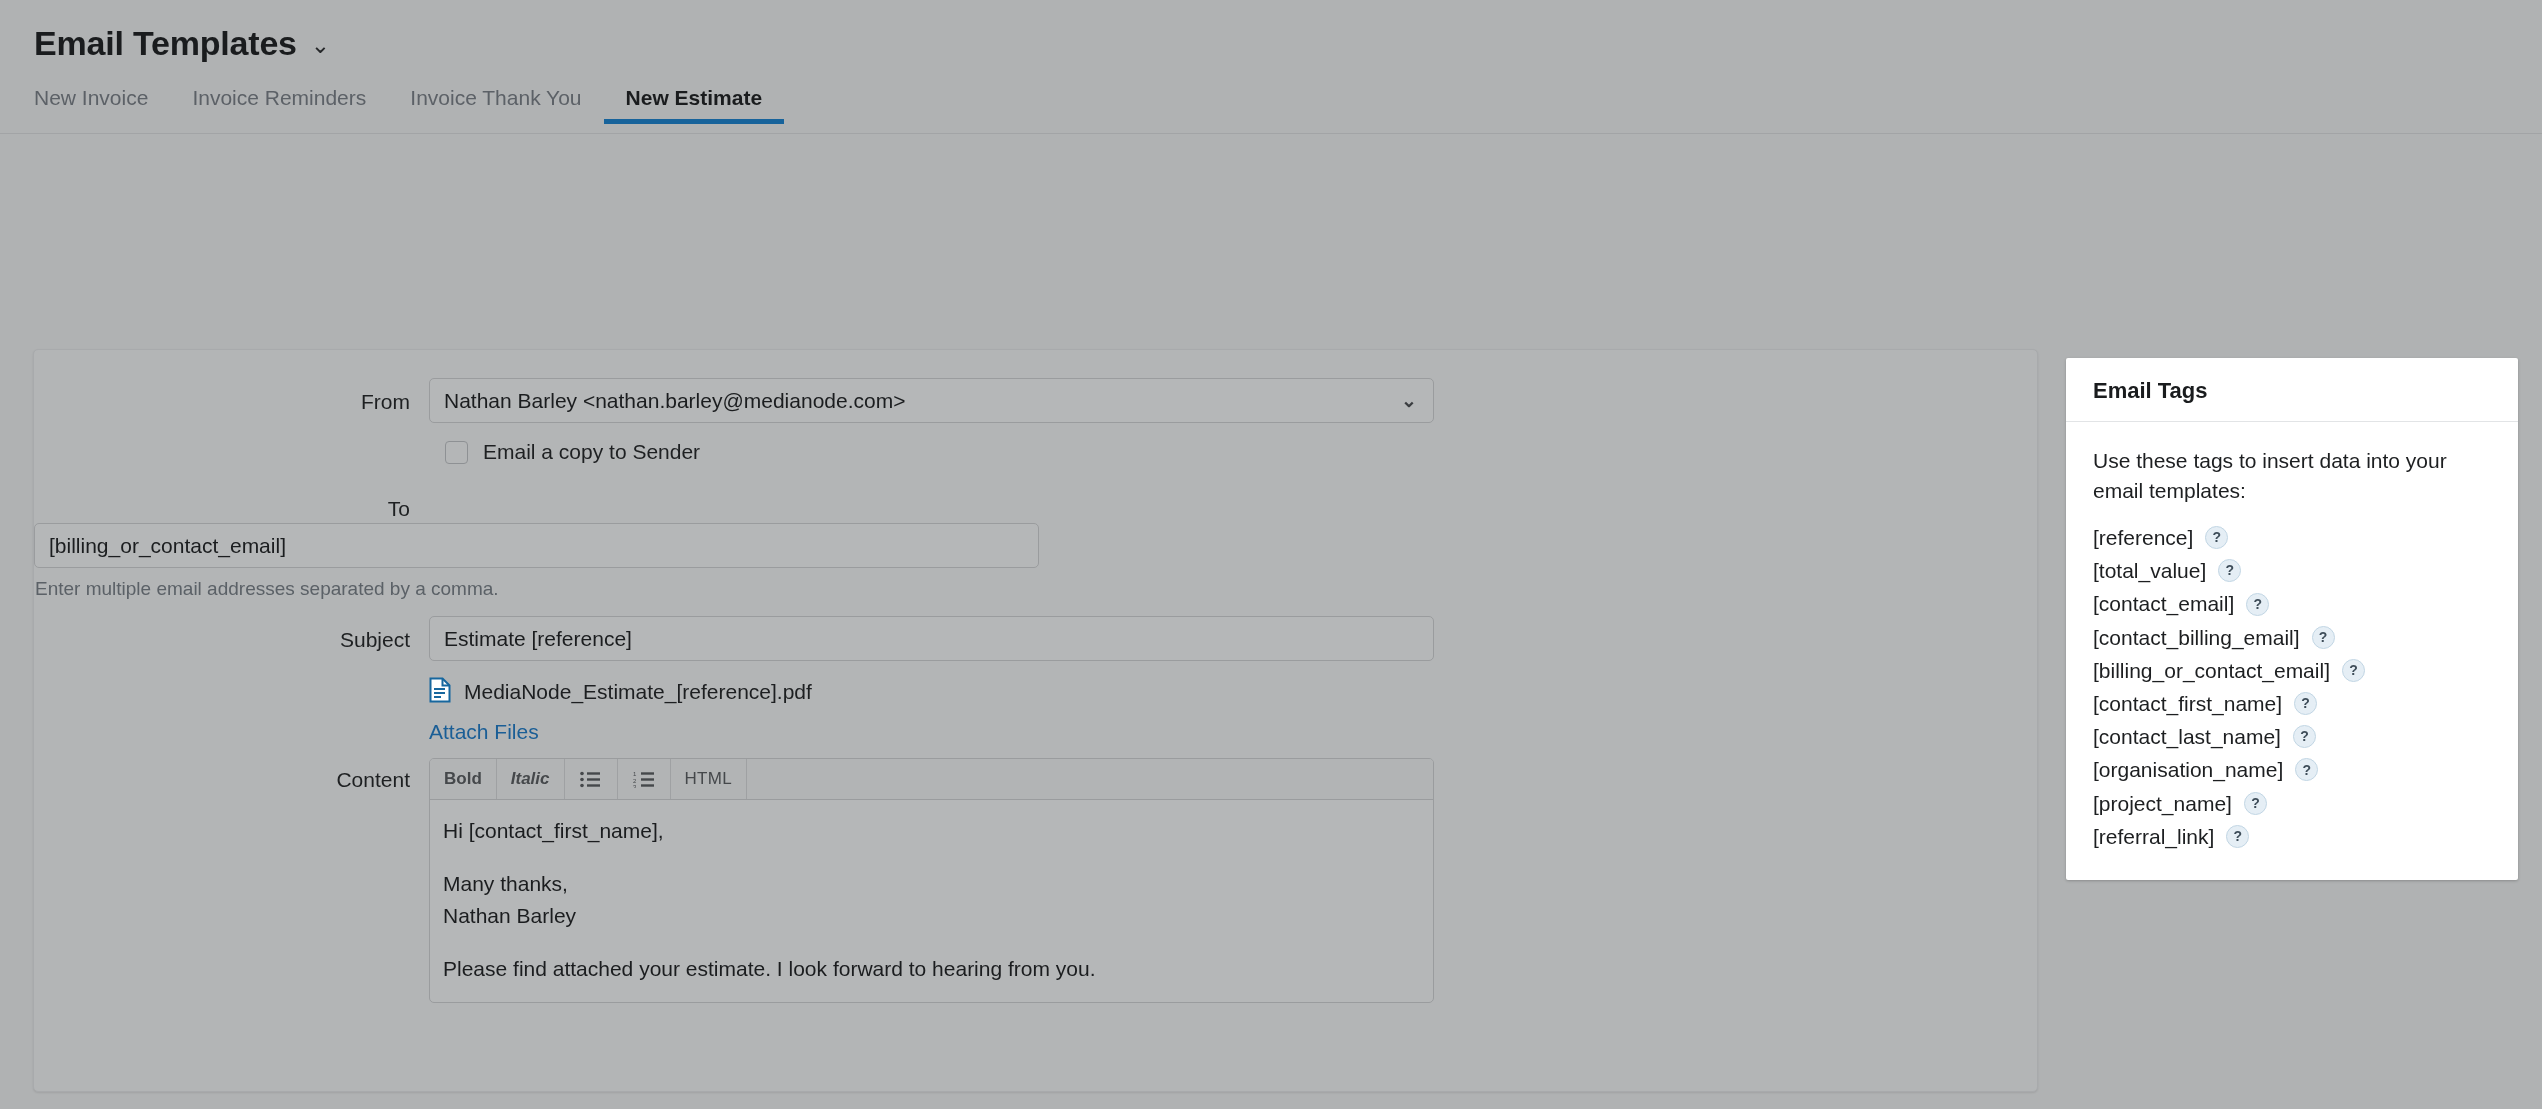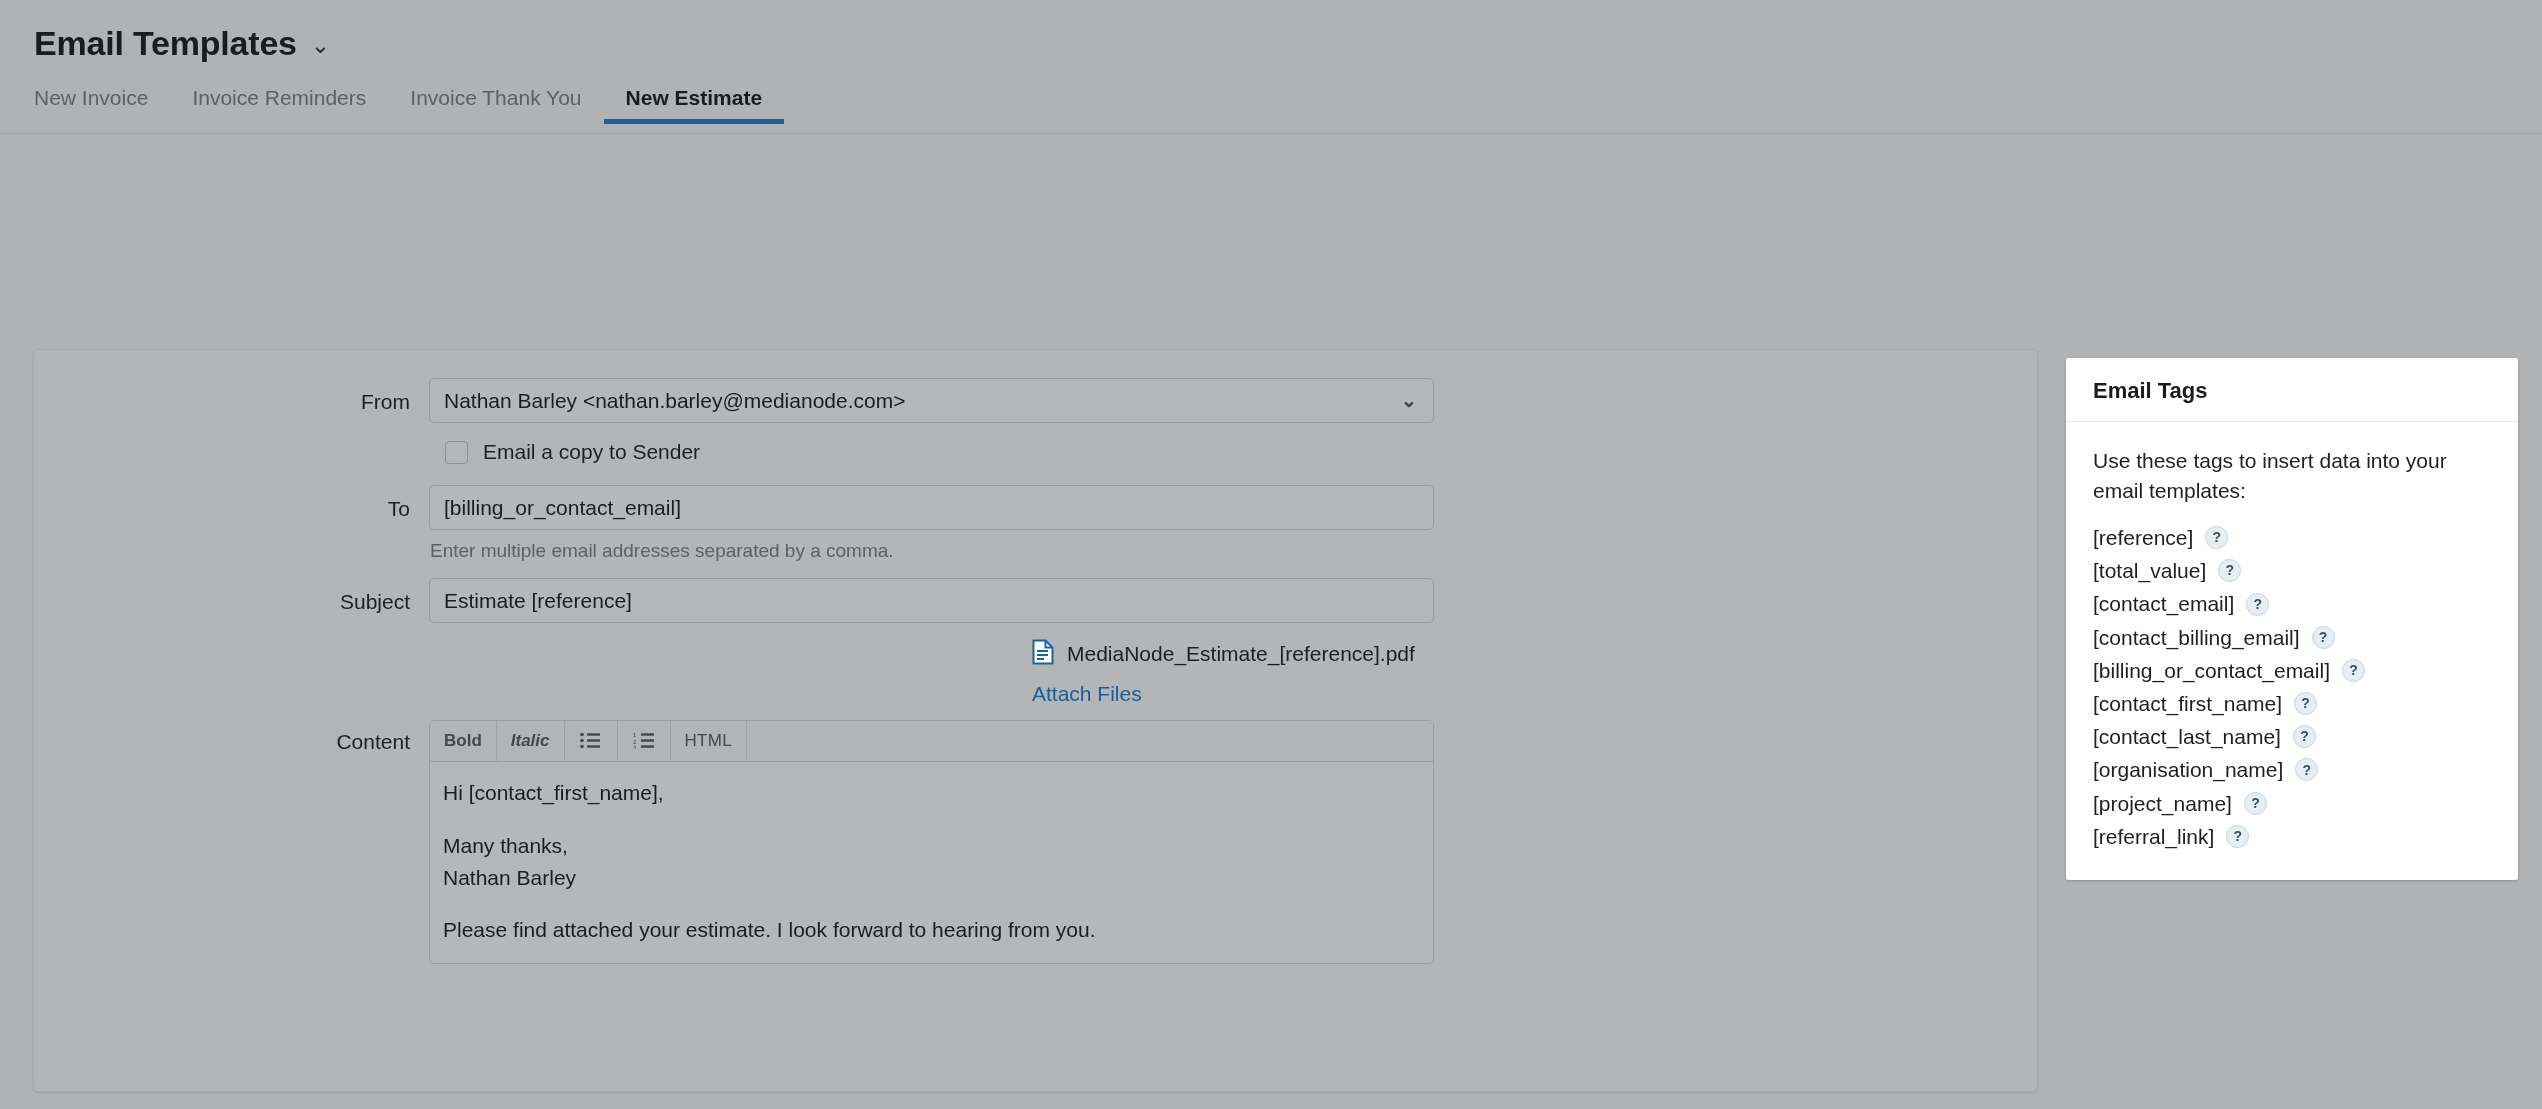--- a/index.html
+++ b/index.html
@@ -345,36 +345,36 @@
       <div class="form-row" style="margin-bottom:18px;gap:16px;">
         <div class="form-label"></div>
         <div class="form-field">
           <div class="checkbox-row">
             <div class="checkbox-box"></div>
             <div class="checkbox-label">Email a copy to Sender</div>
           </div>
         </div>
       </div>
 
-      <div class="form-row" style="">
+      <div class="form-row" style="flex-direction:column;">
         <div class="form-label">To</div>
         <div class="form-field">
           <div class="text-input">[billing_or_contact_email]</div>
           <div class="hint-text">Enter multiple email addresses separated by a comma.</div>
         </div>
       </div>
 
       <div class="form-row" style="margin-bottom:14px;">
         <div class="form-label">Subject</div>
         <div class="form-field">
           <div class="text-input">Estimate [reference]</div>
         </div>
       </div>
 
-      <div class="form-row" style="margin-bottom:14px;justify-content:flex-end;">
+      <div class="form-row" style="margin-bottom:14px;">
         <div class="form-label"></div>
         <div class="form-field">
           <div class="attachment-row">
             <span class="doc-icon">
               <svg width="22" height="26" viewBox="0 0 22 26" xmlns="http://www.w3.org/2000/svg">
                 <path d="M1.5 1.5 H13.5 L20.5 8.5 V24.5 H1.5 Z" fill="#ffffff" stroke="#17679e" stroke-width="2"></path>
                 <path d="M13.5 1.5 V8.5 H20.5" fill="none" stroke="#17679e" stroke-width="2"></path>
                 <rect x="5" y="11" width="11" height="2" fill="#17679e"></rect>
                 <rect x="5" y="15" width="11" height="2" fill="#17679e"></rect>
                 <rect x="5" y="19" width="7" height="2" fill="#17679e"></rect>

